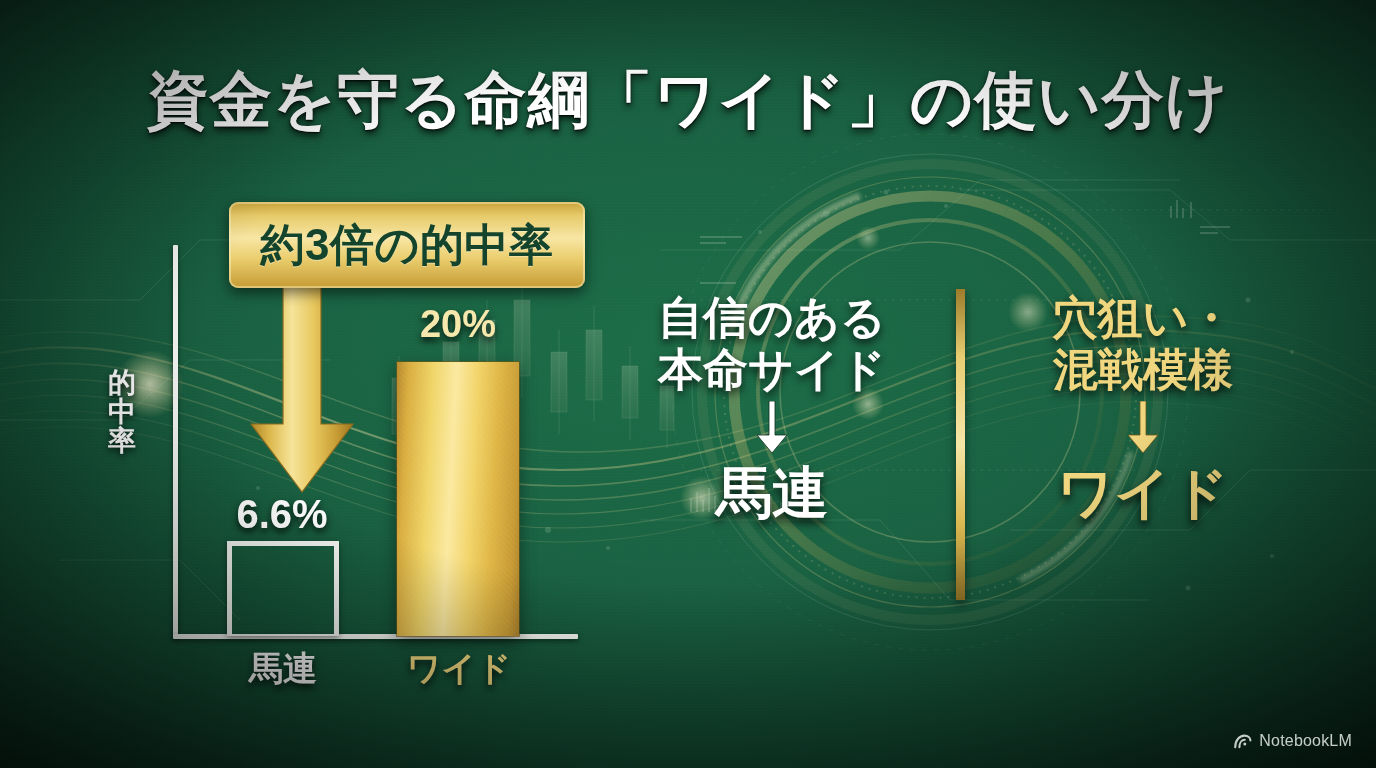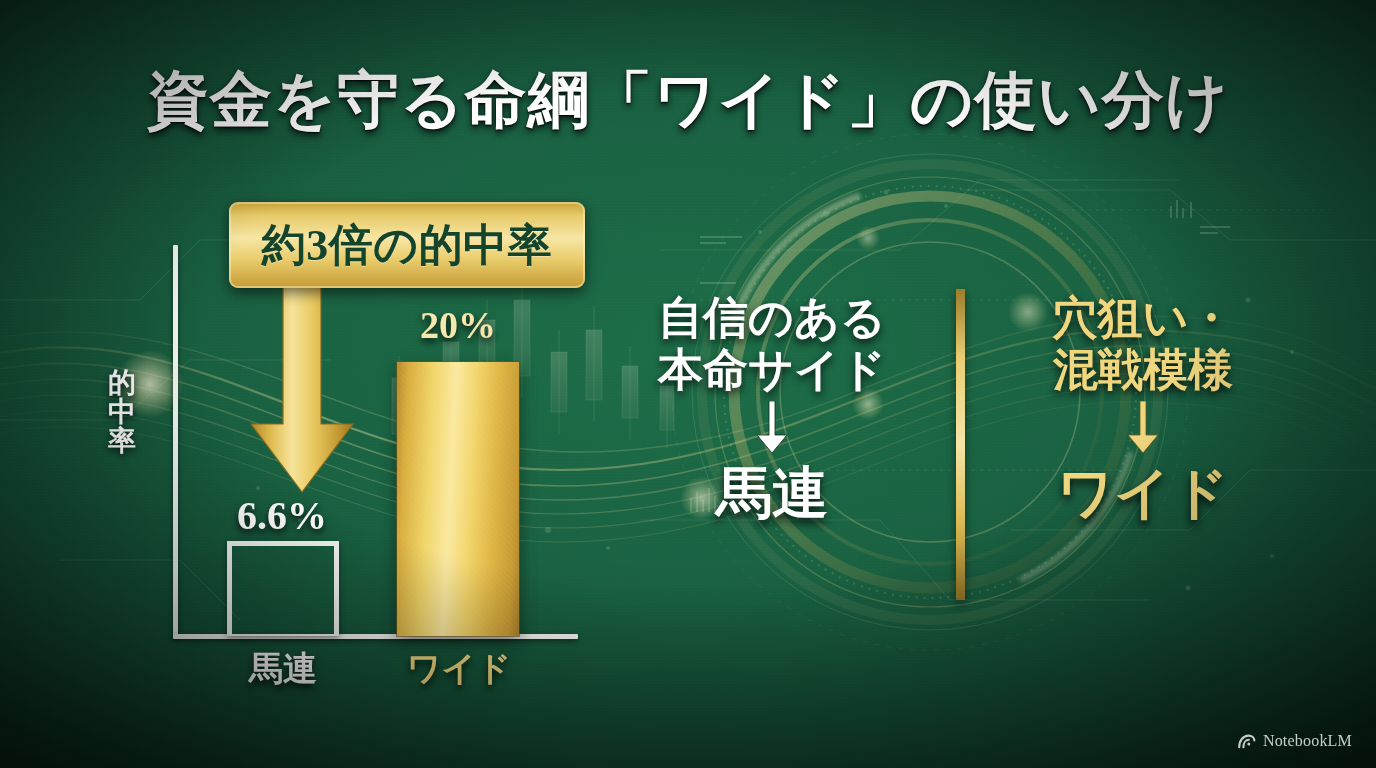--- a/index.html
+++ b/index.html
@@ -11,21 +11,20 @@
     overflow:hidden;
     background:
       radial-gradient(ellipse 115% 110% at 50% 42%,
         rgba(32,112,74,0.95) 0%,
         rgba(26,96,64,0.92) 28%,
         rgba(19,76,51,0.85) 52%,
         rgba(12,52,34,0.55) 74%,
         rgba(7,34,22,0.35) 100%),
       linear-gradient(160deg,#12electron,#0d2f1c 0%,#165239 45%,#0b2c1b 100%);
     background-color:#0f172a;
-    font-family:Liberation Serif, serif;
   }
   
   #bgbase{position:absolute;inset:0;background:#0e3b26;}
   #bgglow{position:absolute;inset:0;
     background:radial-gradient(ellipse 100% 95% at 50% 45%,
       #1d6e48 0%, #1a6343 30%, #145037 55%, #0d3723 78%, #07210f 100%);}
   #bgtex{position:absolute;inset:0;opacity:.18;
     background-image:
       repeating-linear-gradient(0deg,rgba(255,255,255,.05) 0 1px,transparent 1px 3px),
       repeating-linear-gradient(90deg,rgba(0,0,0,.06) 0 1px,transparent 1px 3px);}

